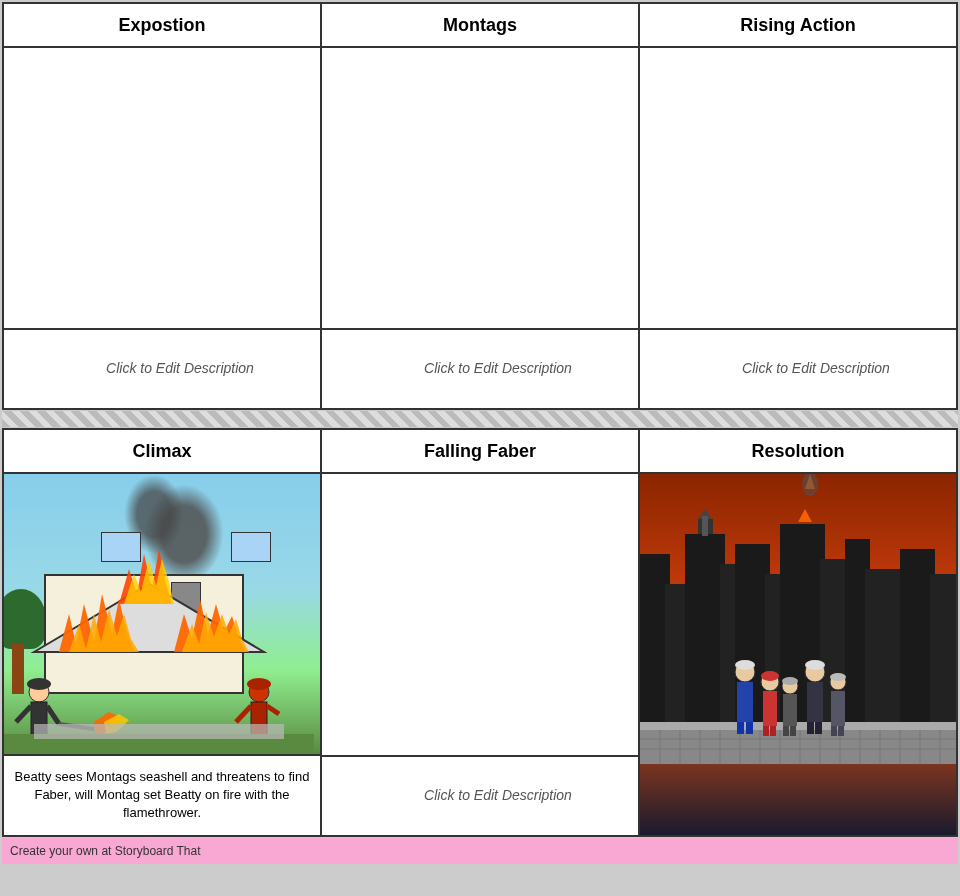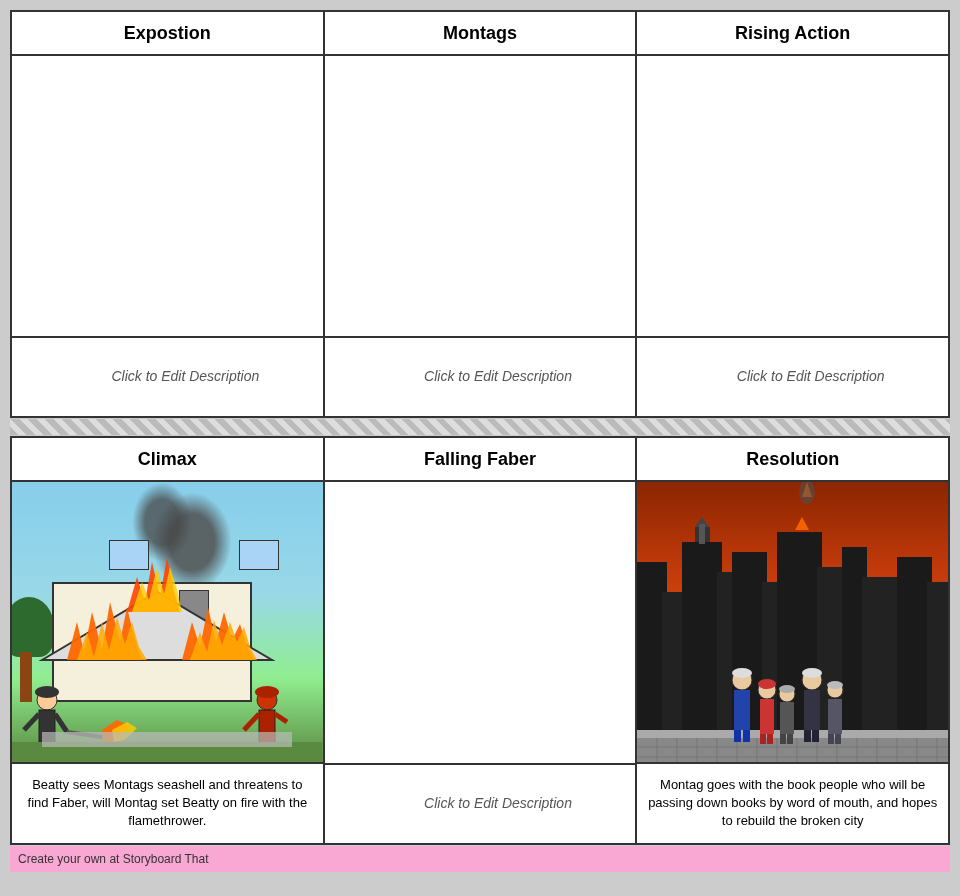--- a/index.html
+++ b/index.html
@@ -4,21 +4,21 @@
   <style>
     * { box-sizing: border-box; margin: 0; padding: 0; }
     body {
       font-family: Arial, sans-serif;
       background: #ccc;
       width: 960px;
       min-height: 896px;
     }
     .storyboard-container {
       background: #ccc;
-      padding: 10px;
+      padding: 2px;
     }
     .row {
       display: flex;
       gap: 0;
       margin-bottom: 0;
     }
     .cell {
       flex: 1;
       border: 2px solid #333;
       background: white;
@@ -379,22 +379,19 @@
             <rect x="191" y="217" width="14" height="35" fill="#556"></rect>
             <rect x="191" y="252" width="6" height="10" fill="#445"></rect>
             <rect x="198" y="252" width="6" height="10" fill="#445"></rect>
 
             <polygon points="165,15 170,0 175,15" fill="#ff6600" opacity="0.95"></polygon>
 
             <ellipse cx="170" cy="10" rx="8" ry="12" fill="rgba(80,80,80,0.6)"></ellipse>
           </svg>
         </div>
       </div>
-      <div class="cell-description">
-        <span>Montag goes with the book people who will be passing down books by word of mouth, and hopes to rebuild the broken city</span>
-      </div>
     </div>
   </div>
 
   <div class="footer">
     <span>Create your own at Storyboard That</span>
   </div>
 </div>
 
 </body></html>

